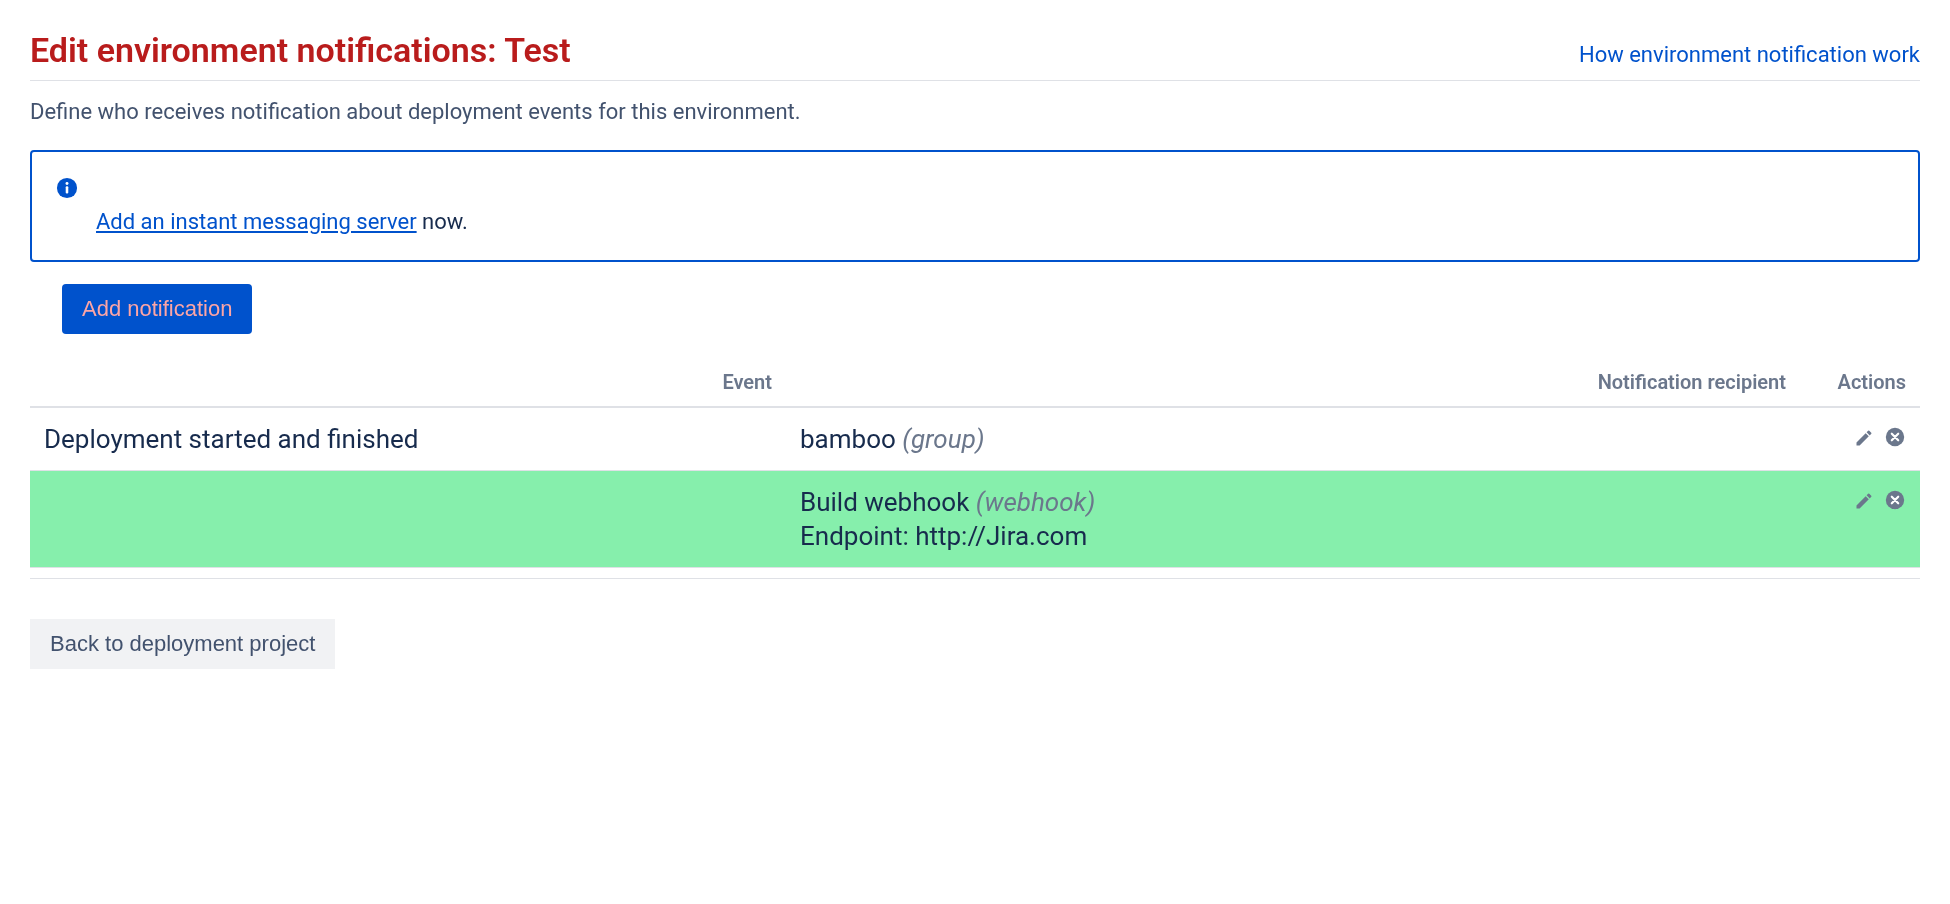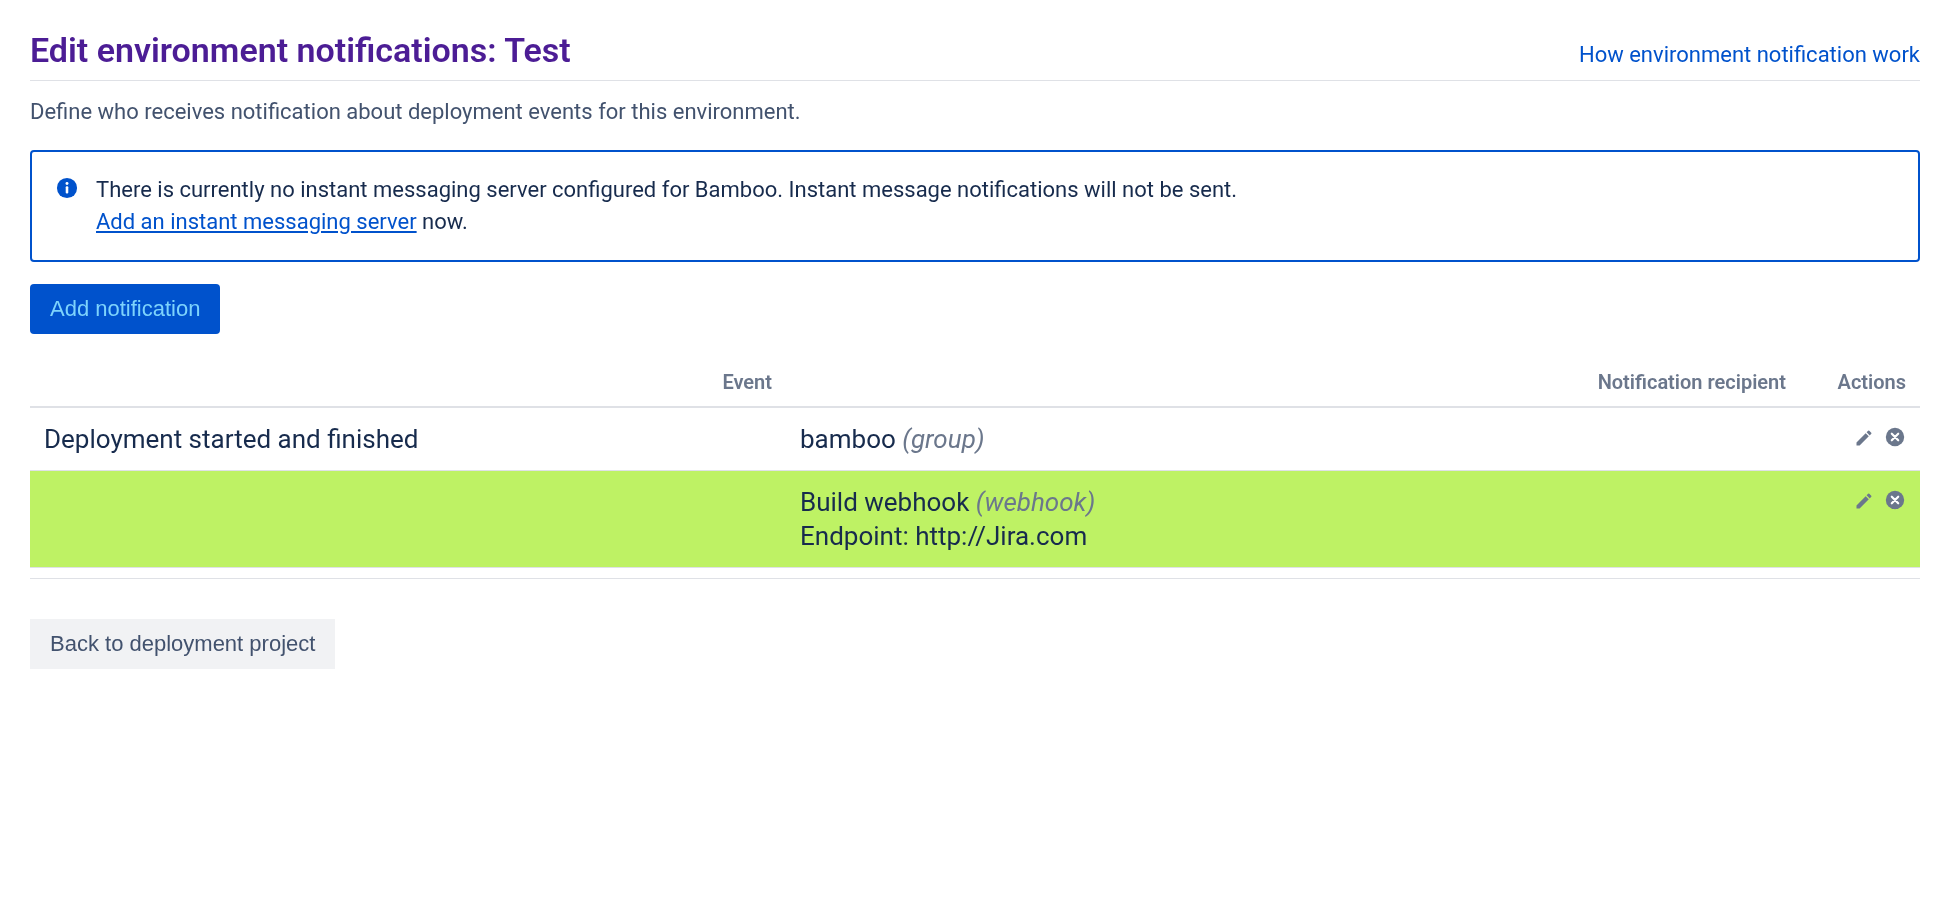--- a/index.html
+++ b/index.html
@@ -16,21 +16,21 @@
     justify-content: space-between;
     align-items: baseline;
     border-bottom: 1px solid #DFE1E6;
     padding-bottom: 10px;
     margin-bottom: 18px;
   }
   h1 {
     font-size: 34px;
     font-weight: 600;
     margin: 0;
-    color: #4c1d95;
+    color: #b91c1c;
   }
   .help-link {
     color: #0052CC;
     font-size: 22px;
     text-decoration: none;
     cursor: pointer;
   }
   .description {
     font-size: 22px;
     color: #42526E;
@@ -56,28 +56,29 @@
     color: #172B4D;
     line-height: 1.45;
   }
   .info-content a {
     color: #0052CC;
     text-decoration: underline;
     cursor: pointer;
   }
   .btn-primary {
     background: #0052CC;
-    color: #7dd3fc;
+    color: #fca5a5;
     border: none;
     border-radius: 4px;
     padding: 12px 20px;
     font-size: 22px;
     font-weight: 500;
     cursor: pointer;
     margin-bottom: 24px;
+    margin-left: 32px;
   }
   .btn-secondary {
     background: #F1F2F4;
     color: #42526E;
     border: none;
     border-radius: 0;
     padding: 12px 20px;
     font-size: 22px;
     cursor: pointer;
   }
@@ -95,21 +96,21 @@
     border-bottom: 2px solid #DFE1E6;
   }
   thead th.actions-col { text-align: right; }
   tbody td {
     padding: 16px 14px;
     border-bottom: 1px solid #DFE1E6;
     font-size: 26px;
     color: #172B4D;
     vertical-align: top;
   }
-  tbody tr.highlight td { background: #bef264; }
+  tbody tr.highlight td { background: #86efac; }
   .recipient-type {
     font-style: italic;
     color: #6B778C;
   }
   .recipient-extra {
     margin-top: 4px;
     color: #172B4D;
   }
   .actions-cell {
     text-align: right;
@@ -143,21 +144,21 @@
 
 <div class="info-panel">
   <span class="info-icon">
     <svg viewBox="0 0 24 24" width="22" height="22">
         <circle cx="12" cy="12" r="11" fill="#0052CC"></circle>
         <rect x="10.6" y="10" width="2.8" height="8" rx="1.2" fill="#fff"></rect>
         <circle cx="12" cy="7" r="1.6" fill="#fff"></circle>
       </svg>
   </span>
   <div class="info-content">
-    <span>There is currently no instant messaging server configured for Bamboo. Instant message notifications will not be sent.</span><br>
+    <br>
     <a>Add an instant messaging server</a><span> now.</span>
   </div>
 </div>
 
 <button class="btn-primary">Add notification</button>
 
 <table>
   <thead>
     <tr>
       <th style="width:40%">Event</th>

